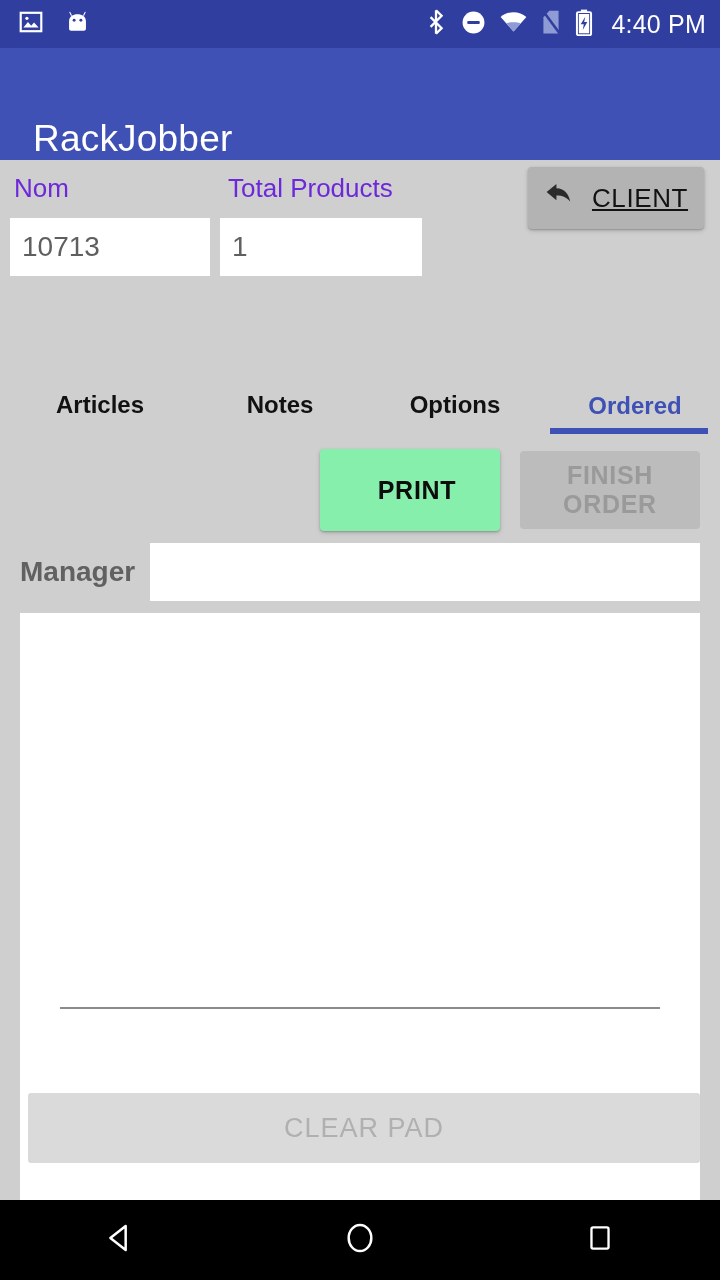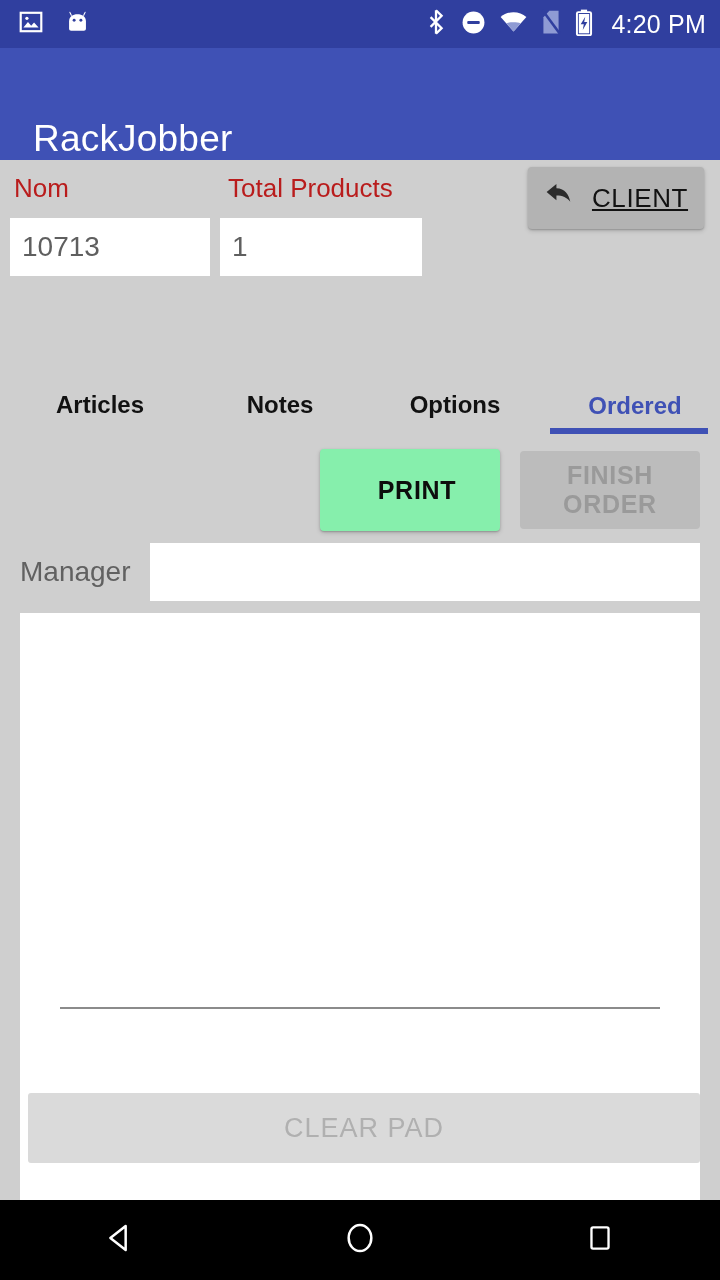--- a/index.html
+++ b/index.html
@@ -62,21 +62,21 @@
     position: absolute;
     left: 0; top: 160px;
     width: 720px;
     height: 1040px;
     background: #cfcfcf;
   }
 
   
   .field-label {
     position: absolute;
-    color: #b91c1c;
+    color: #6d28d9;
     font-size: 26px;
     font-weight: 400;
     white-space: nowrap;
   }
   #label-nom { left: 14px; top: 13px; }
   #label-total { left: 228px; top: 13px; }
 
   .text-field {
     position: absolute;
     background: #ffffff;
@@ -185,21 +185,21 @@
     box-shadow: none;
     cursor: default;
   }
 
   
   #manager-label {
     position: absolute;
     left: 20px; top: 396px;
     color: #616161;
     font-size: 28px;
-    font-weight: 400;
+    font-weight: 700;
   }
   #manager-field {
     position: absolute;
     left: 150px; top: 383px;
     width: 550px; height: 58px;
     background: #ffffff;
     border: none;
     box-sizing: border-box;
     color: #5f5f5f;
     font-family: "Liberation Sans", sans-serif;
@@ -305,21 +305,21 @@
         </svg>
       </span>
       <span class="sicon">
         <svg width="18" height="27" viewBox="0 0 16 26">
           <rect x="5" y="0.6" width="6" height="2.4" fill="#fff"></rect>
           <rect x="1.2" y="3" width="13.6" height="22.2" rx="1.4" fill="none" stroke="#fff" stroke-width="1.9"></rect>
           <rect x="3" y="4.8" width="10" height="18.6" fill="#fff"></rect>
           <path d="M9.2 7.5L4.8 14.8h3l-1 5.4 4.4-7.6h-3z" fill="#303f9f"></path>
         </svg>
       </span>
-      <span id="status-time">4:20 PM</span>
+      <span id="status-time">4:40 PM</span>
     </div>
   </div>
 
   <div id="app-bar">
     <span id="app-title">RackJobber</span>
   </div>
 
   <div id="content">
 
     <span class="field-label" id="label-nom">Nom</span>

